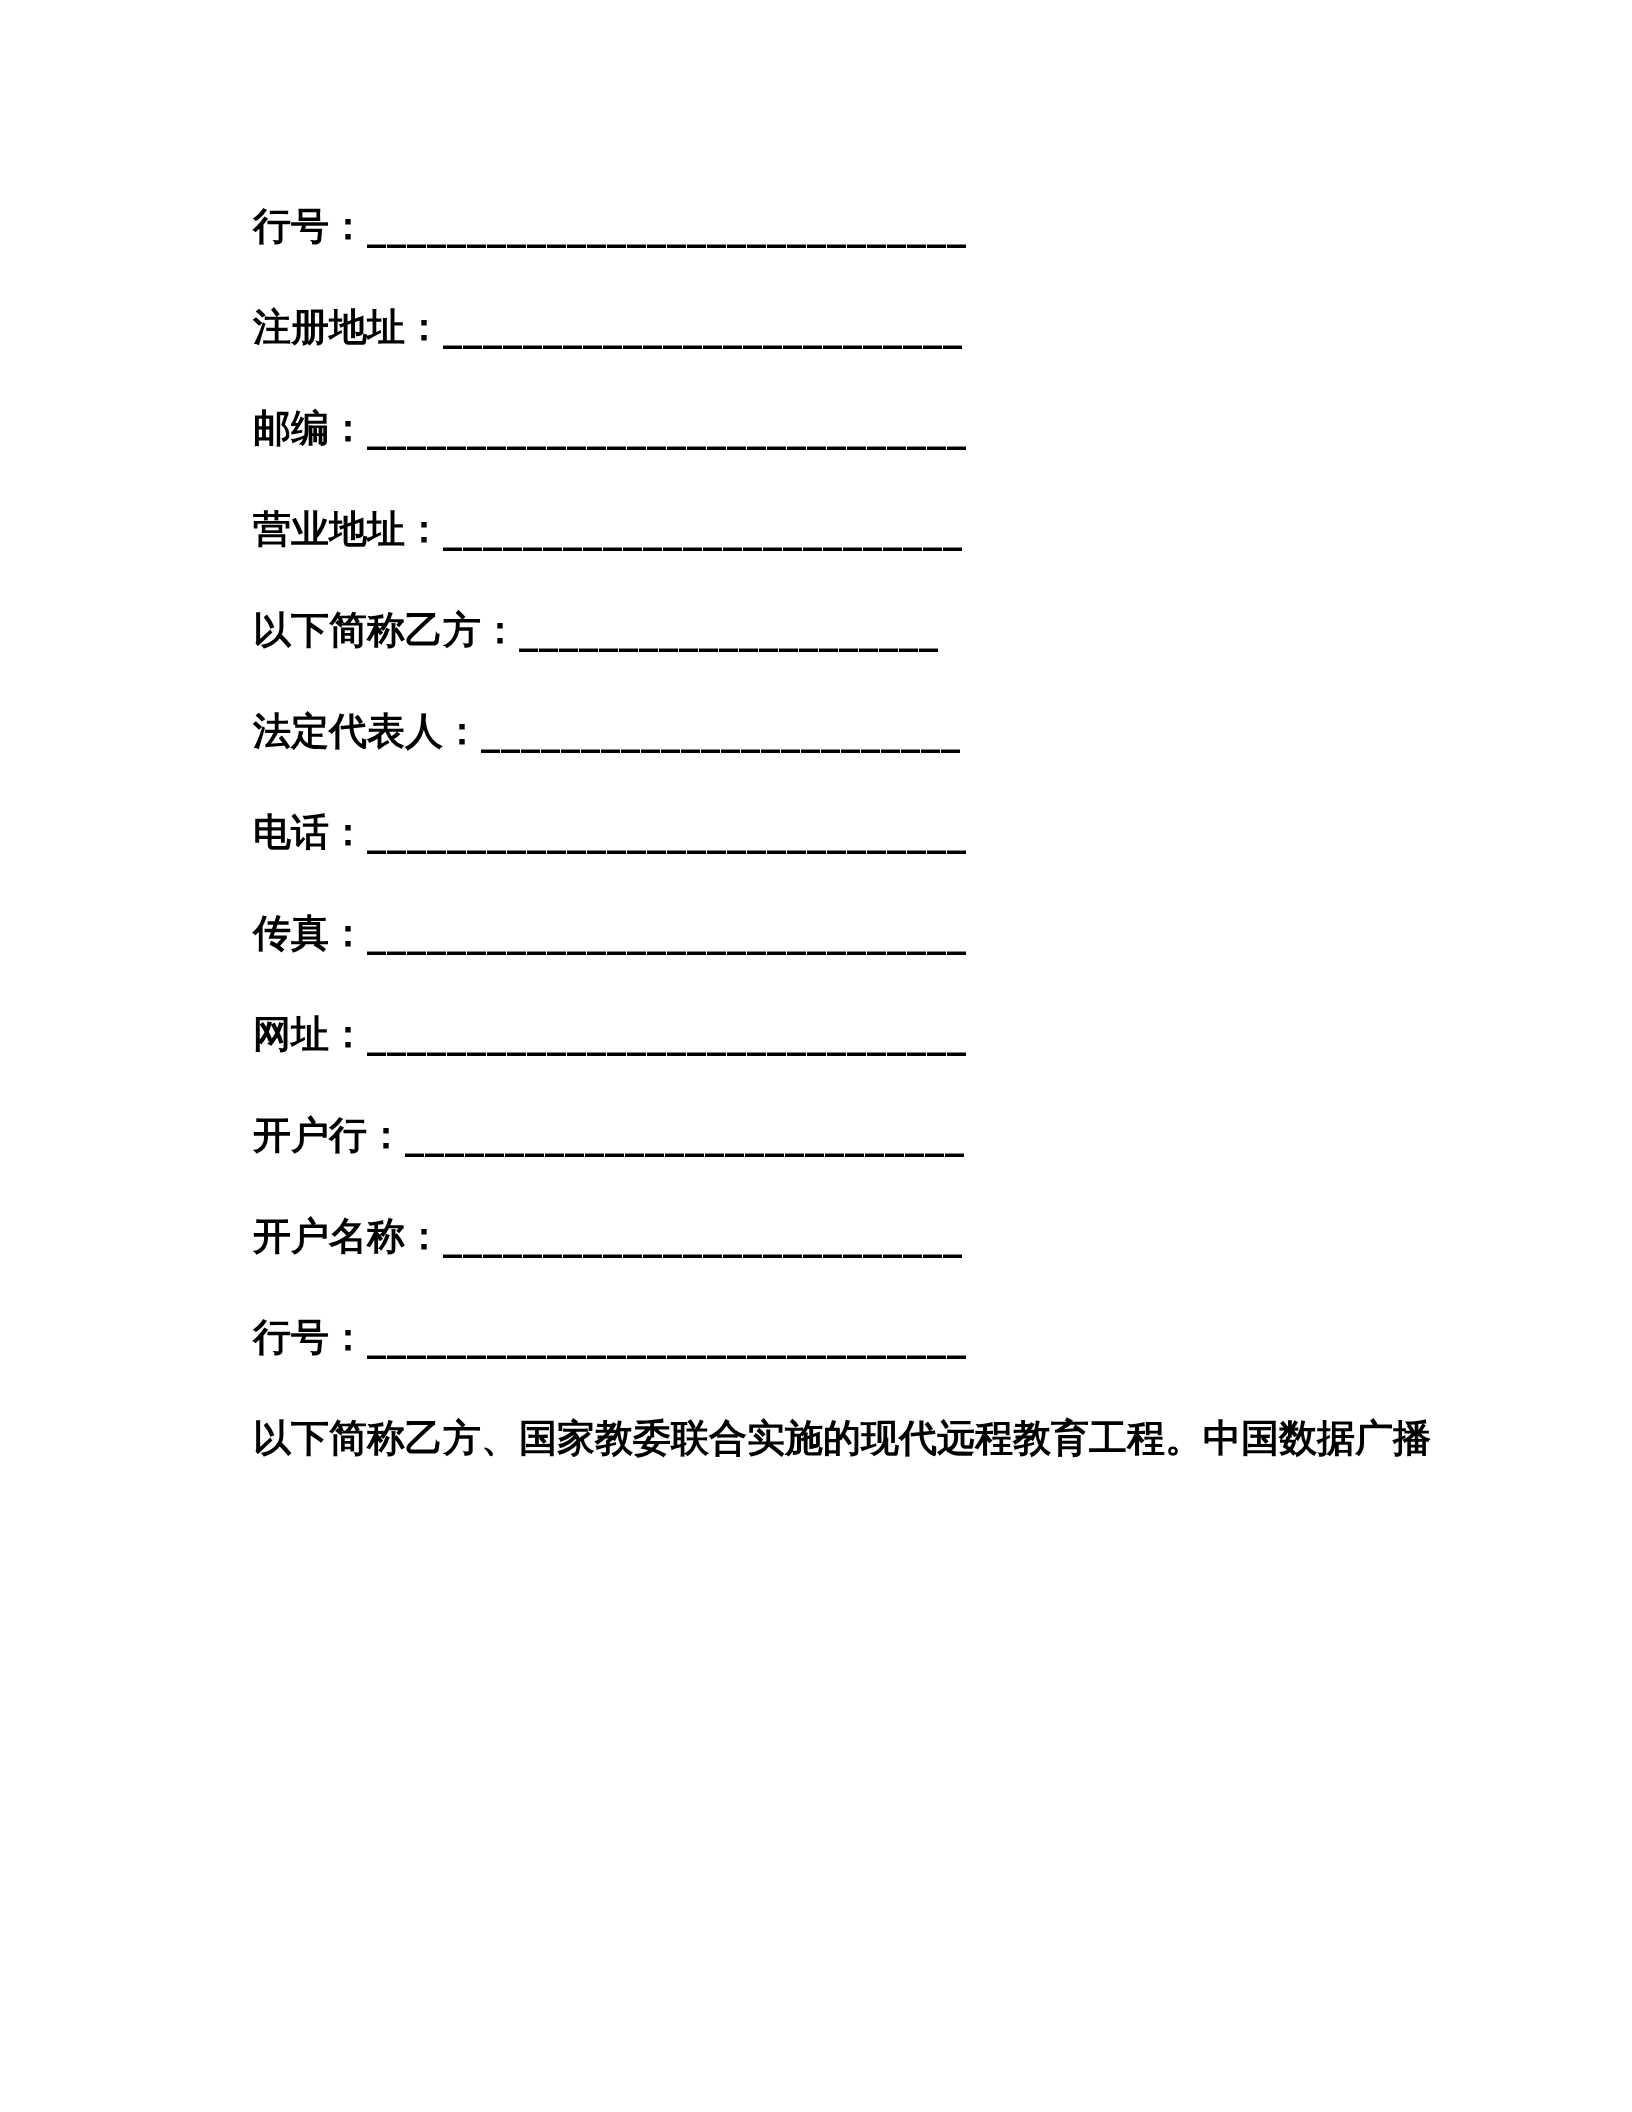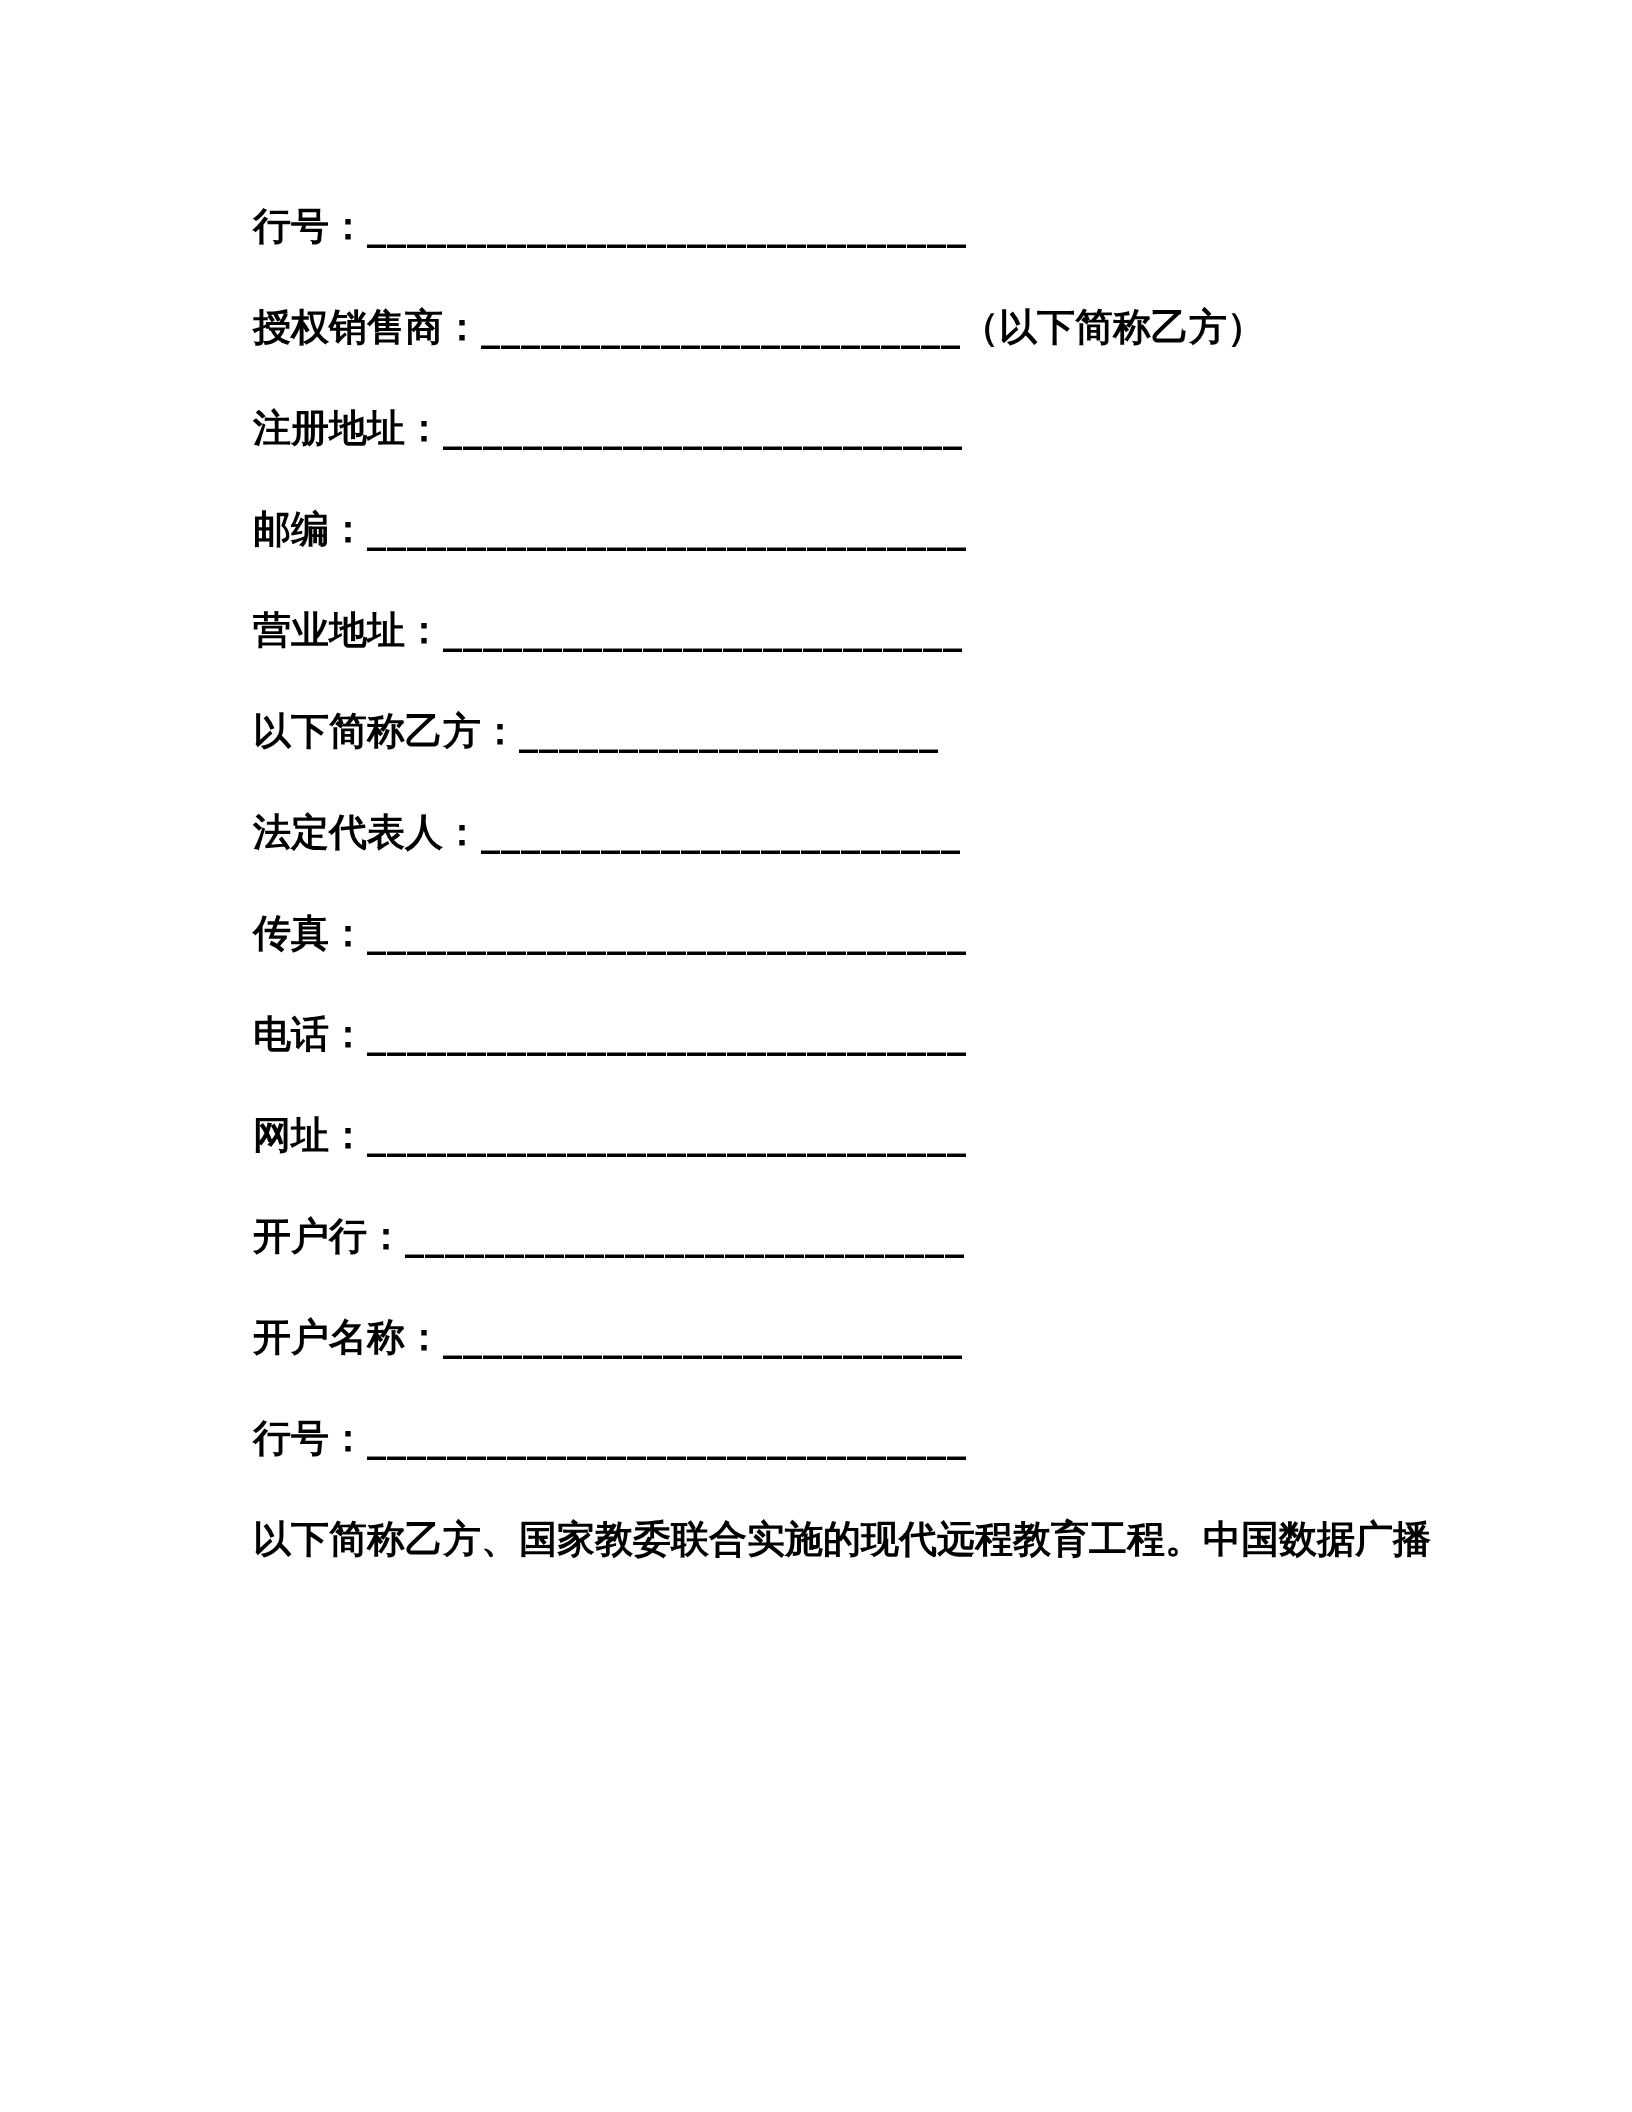--- a/index.html
+++ b/index.html
@@ -38,35 +38,34 @@
   }
 </style>
 </head>
 <body>
 
 <div class="page">
   <div class="content">
 
     <div class="line"><span>行号：</span><span class="blank">______________________________</span><span></span></div>
 
-    <div class="line"><span>授权销售商：</span><span class="blank">________________________</span><span>（以下简称乙方）</span></div>
 
     <div class="line"><span>注册地址：</span><span class="blank">__________________________</span><span></span></div>
 
     <div class="line"><span>邮编：</span><span class="blank">______________________________</span><span></span></div>
 
     <div class="line"><span>营业地址：</span><span class="blank">__________________________</span><span></span></div>
 
     <div class="line"><span>以下简称乙方：</span><span class="blank">_____________________</span><span></span></div>
 
     <div class="line"><span>法定代表人：</span><span class="blank">________________________</span><span></span></div>
 
+    <div class="line"><span>电话：</span><span class="blank">______________________________</span><span></span></div>
+
     <div class="line"><span>传真：</span><span class="blank">______________________________</span><span></span></div>
-
-    <div class="line"><span>电话：</span><span class="blank">______________________________</span><span></span></div>
 
 
     <div class="line"><span>网址：</span><span class="blank">______________________________</span><span></span></div>
 
     <div class="line"><span>开户行：</span><span class="blank">____________________________</span><span></span></div>
 
     <div class="line"><span>开户名称：</span><span class="blank">__________________________</span><span></span></div>
 
 
     <div class="line"><span>行号：</span><span class="blank">______________________________</span><span></span></div>

